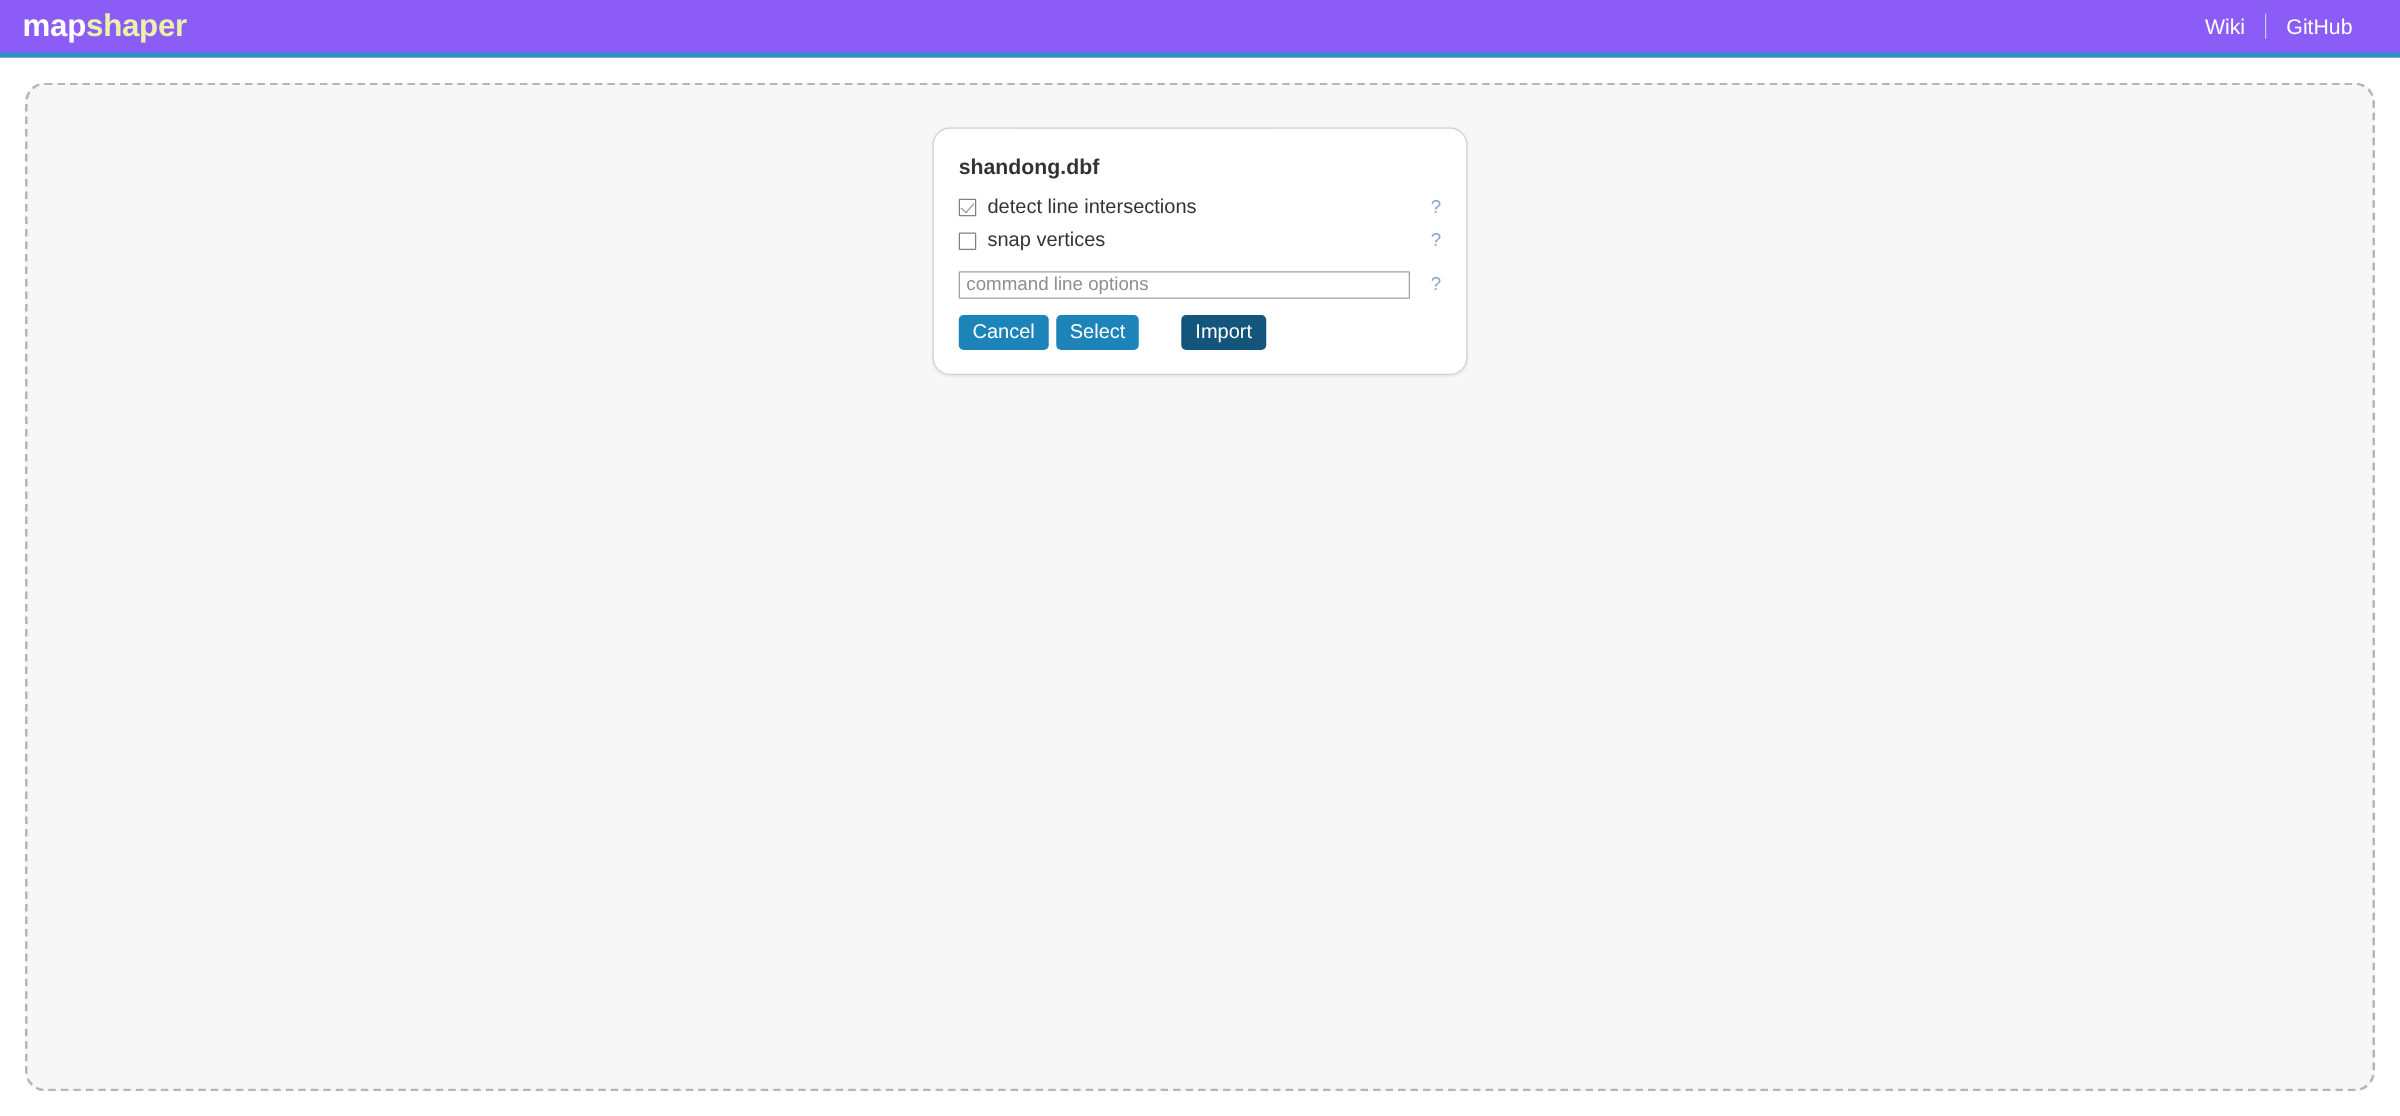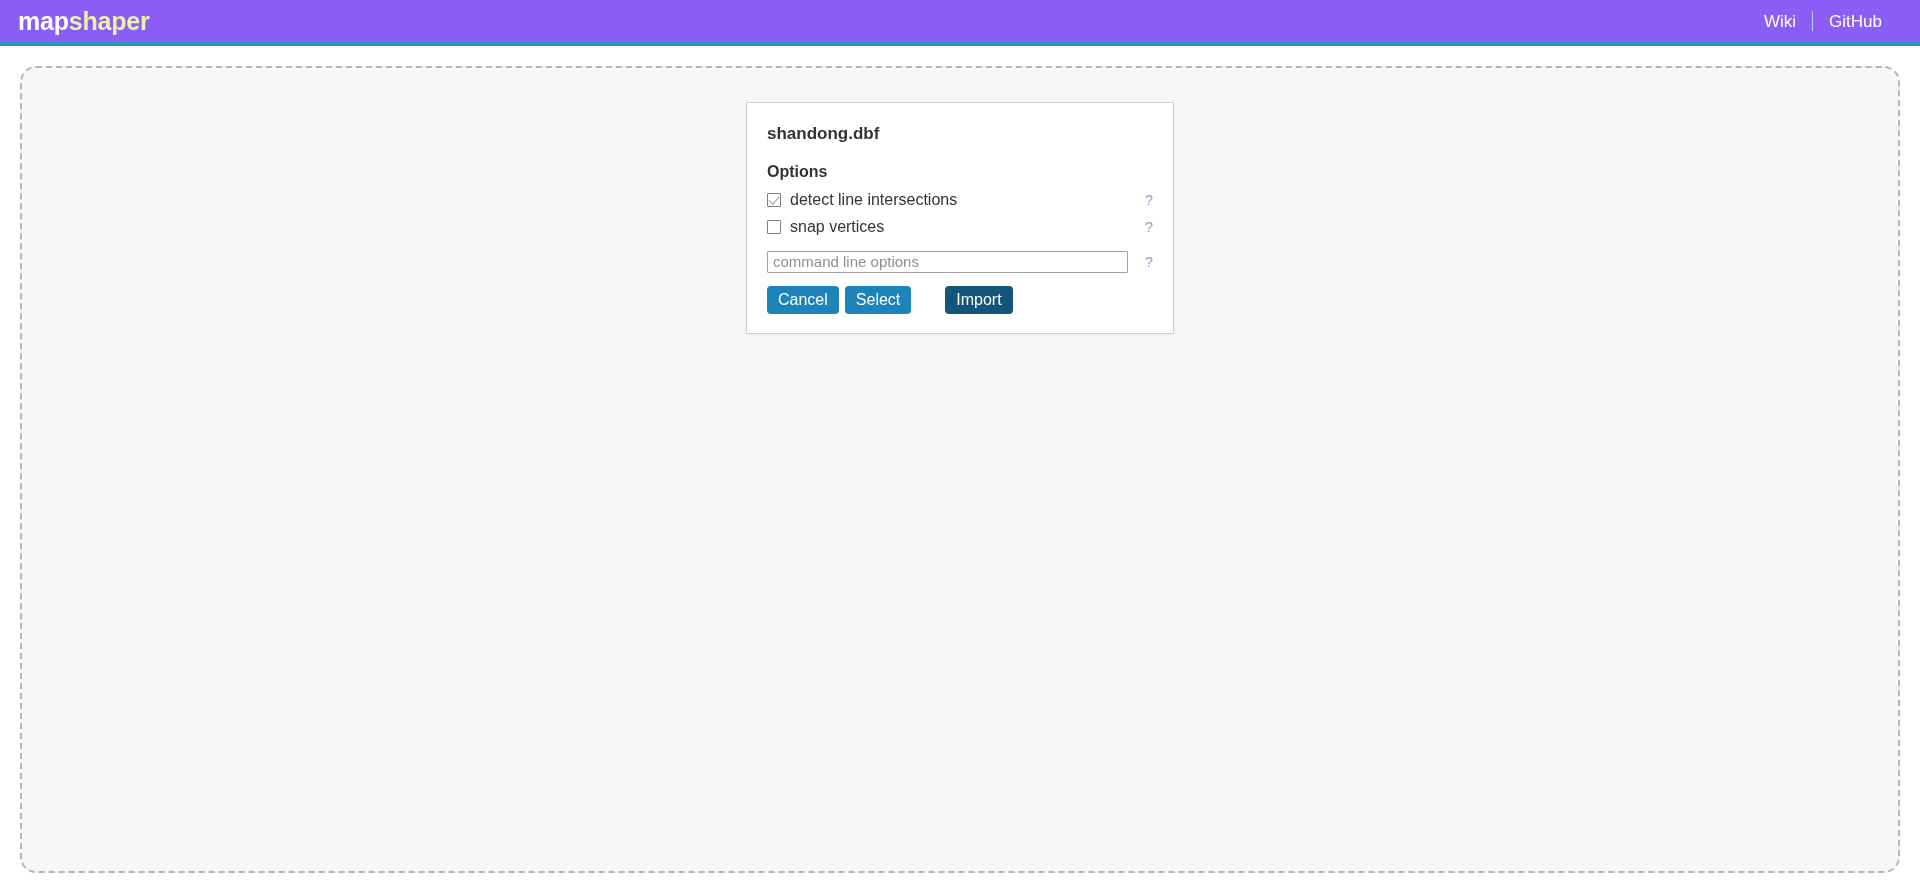--- a/index.html
+++ b/index.html
@@ -71,21 +71,21 @@
   }
 
   
   #import-dialog {
     position: absolute;
     left: 746px;
     top: 102px;
     width: 428px;
     background: #ffffff;
     border: 1px solid #cfcfcf;
-    border-radius: 0;
+    border-radius: 14px;
     box-shadow: 0 1px 2px rgba(0,0,0,0.06);
     padding: 17px 20px 19px 20px;
   }
 
   .file-list { margin: 0 0 4px 0; }
   .file-item {
     font-size: 17px;
     font-weight: bold;
     color: #333333;
     line-height: 28.5px;
@@ -197,21 +197,20 @@
 </div>
 
 <div id="dropzone"></div>
 
 <div id="import-dialog">
 
   <div class="file-list">
     <div class="file-item">shandong.dbf</div>
   </div>
 
-  <div class="options-title">Options</div>
 
   <div class="opt-row">
     <span class="cb checked"></span>
     <span class="opt-label">detect line intersections</span>
     <span class="help">?</span>
   </div>
 
   <div class="opt-row">
     <span class="cb"></span>
     <span class="opt-label">snap vertices</span>

